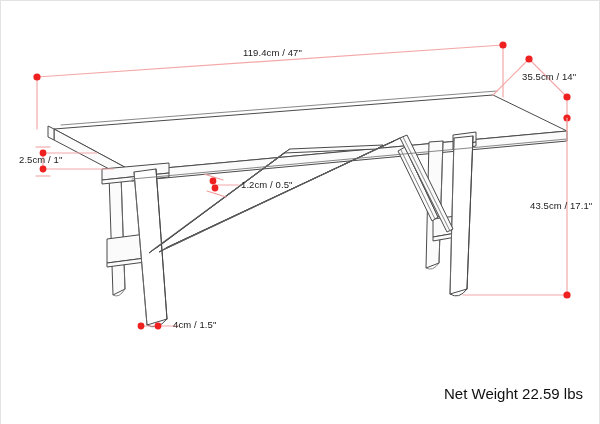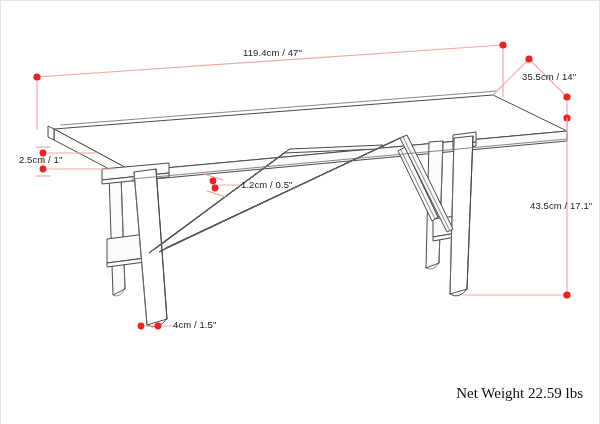--- a/index.html
+++ b/index.html
@@ -33,21 +33,21 @@
     font-family: "Liberation Sans", sans-serif;
     font-size: 9.5px;
     color: #1a1a1a;
     white-space: nowrap;
     letter-spacing: 0.1px;
   }
   #net-weight {
     position: absolute;
     right: 16px;
     bottom: 22px;
-    font-family: Liberation Serif, serif;
+    font-family: Liberation Sans, sans-serif;
     font-size: 15px;
     color: #101010;
     white-space: nowrap;
   }
 </style>
 </head>
 <body>
 
 <div id="page">
 

